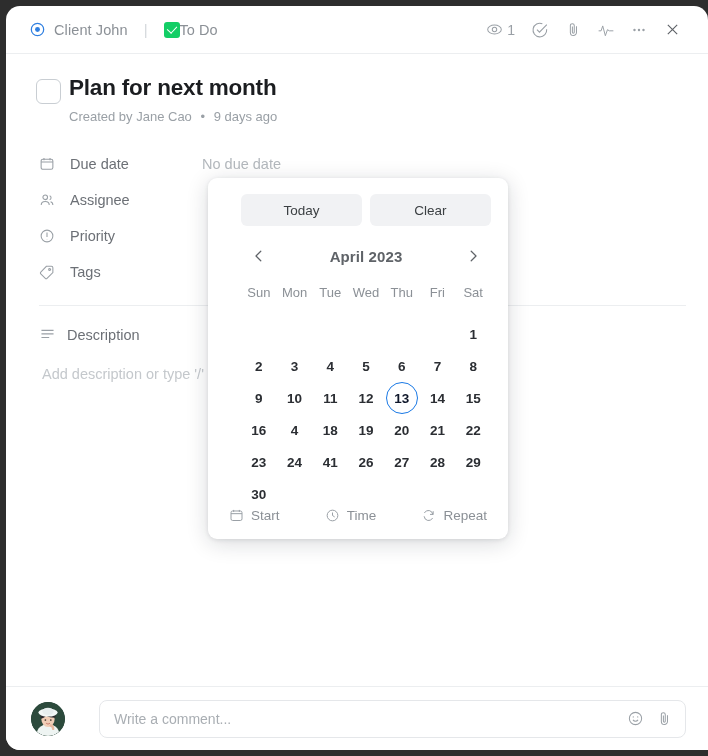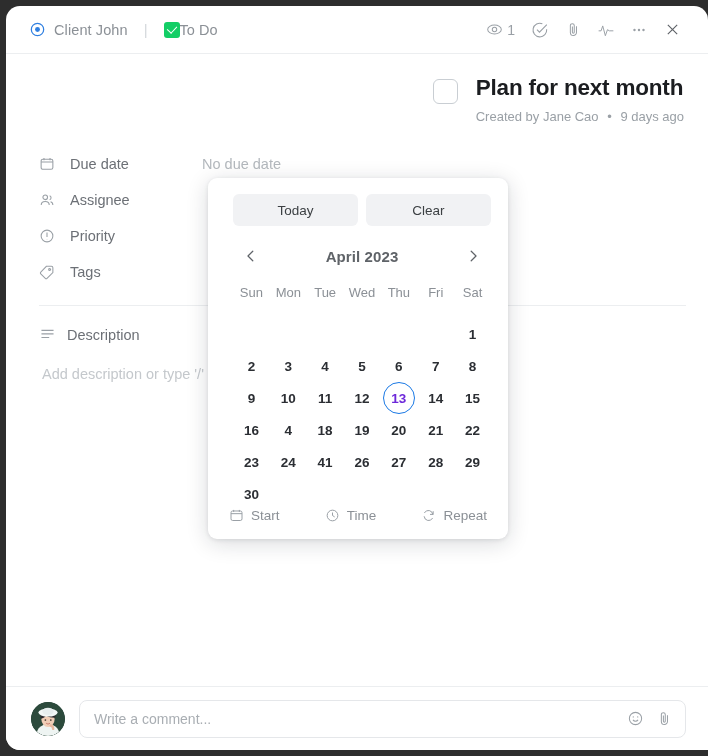--- a/index.html
+++ b/index.html
@@ -49,23 +49,22 @@
     width: 28px; height: 28px;
     display: flex; align-items: center; justify-content: center;
     color: #9aa0a6; border-radius: 5px;
   }
   .view-count {
     display: flex; align-items: center; gap: 4px;
     color: #9aa0a6; font-size: 14px; padding-right: 6px;
   }
   
   .title-row {
-    display: flex; align-items: flex-start; gap: 18px;
+    display: flex; align-items: flex-start; gap: 8px;
     padding: 20px 24px 0 30px;
-    justify-content: flex-end;
   }
   .task-checkbox {
     width: 25px; height: 25px; margin-top: 5px;
     border: 1.6px solid #c9ced3; border-radius: 6px; flex: none;
     background: #fff;
   }
   .task-title {
     font-size: 22.5px; font-weight: bold; color: #1b1d20;
     letter-spacing: -.2px; line-height: 1.25;
   }
@@ -99,21 +98,21 @@
   .desc-title { font-size: 14.5px; color: #6c7076; }
   .desc-placeholder {
     font-size: 14.5px; color: #c4c8cc; padding: 23px 0 0 36px;
   }
   
   .cal-popup {
     position: absolute; left: 202px; top: 172px;
     width: 300px; height: 361px;
     background: #ffffff; border-radius: 9px;
     box-shadow: 0 4px 22px rgba(20,25,35,.16), 0 1px 4px rgba(20,25,35,.10);
-    padding: 16px 17px 0 25px;
+    padding: 16px 17px 0 33px;
   }
   .quick-row { display: flex; gap: 8px; }
   .quick-btn {
     flex: 1; height: 32px; border-radius: 6px;
     background: #f1f2f4; color: #3c4043;
     font-size: 13.5px; display: flex; align-items: center; justify-content: center;
   }
   .cal-nav {
     display: flex; align-items: center; justify-content: space-between;
     margin-top: 18px; padding: 0 6px;
@@ -130,21 +129,21 @@
   .dow {
     text-align: center; font-size: 13px; color: #8b9096;
     height: 26px; line-height: 26px;
   }
   .day-cell {
     height: 32px; display: flex; align-items: center; justify-content: center;
     font-size: 13.5px; color: #2b2e33; font-weight: bold;
     margin: 0 auto; width: 32px;
   }
   .day-cell.today {
-    border: 1.8px solid #1a79e5; border-radius: 50%; color: #6d28d9;
+    border: 1.8px solid #1a79e5; border-radius: 50%; color: #0f172a;
   }
   .day-cell.empty { color: transparent; }
   .cal-foot {
     position: absolute; left: 17px; right: 17px; bottom: 16px;
     display: flex; align-items: center; justify-content: space-between;
     padding: 0 4px;
   }
   .foot-item {
     display: flex; align-items: flex-start; gap: 7px;
     color: #8b9096; font-size: 13.5px;
@@ -155,21 +154,21 @@
     height: 64px; border-top: 1px solid #eceef0;
     display: flex; align-items: center; padding: 0 22px 0 25px; gap: 14px;
     background: #fff;
   }
   .avatar {
     width: 34px; height: 34px; border-radius: 50%; flex: none;
     overflow: hidden; position: relative; background: #27433a;
   }
   .comment-input {
     flex: 1; height: 38px; border: 1px solid #e5e7ea; border-radius: 8px;
-    display: flex; align-items: center; padding: 0 12px 0 14px; gap: 12px;
+    display: flex; align-items: center; padding: 0 12px 0 14px; gap: 12px; margin-left: 20px;
   }
   .comment-placeholder { flex: 1; font-size: 14px; color: #a9aeb3; }
   .cmt-ico { color: #9aa0a6; display: flex; align-items: center; }
   svg { display: block; }
 </style>
 </head>
 <body>
 
 <div class="window">
 

